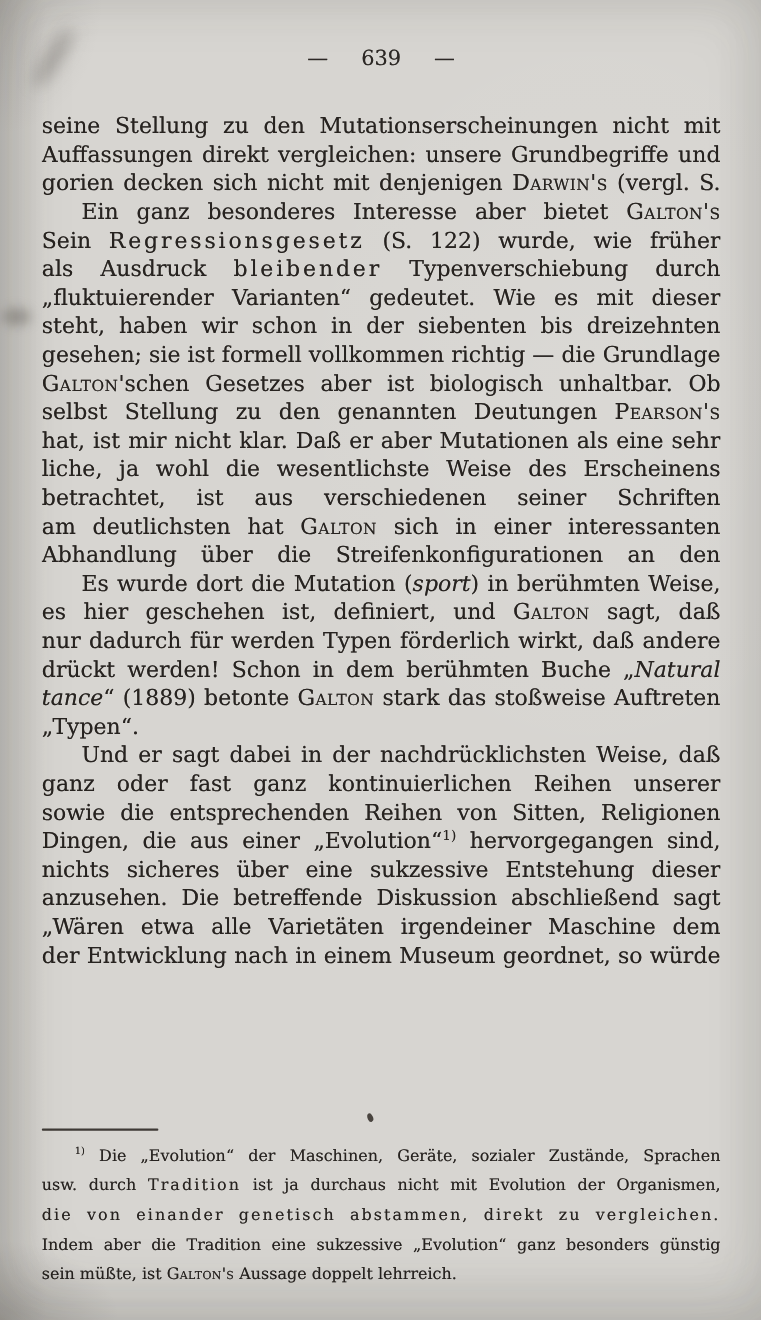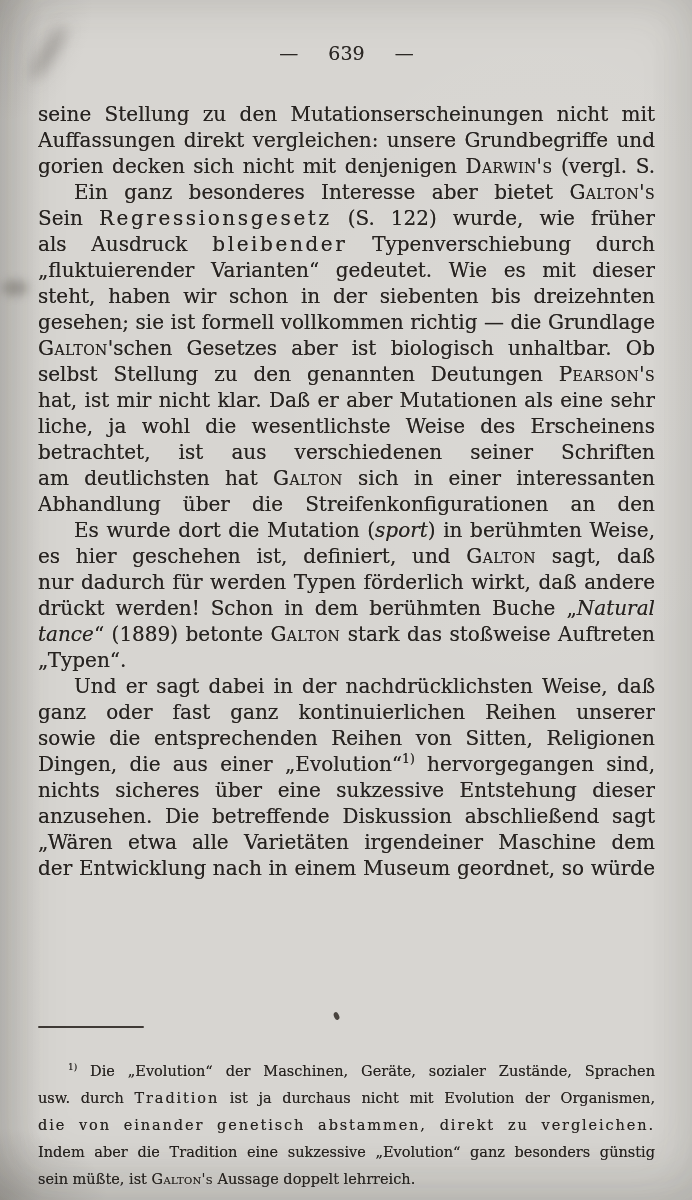--- a/index.html
+++ b/index.html
@@ -41,21 +41,21 @@
     text-shadow:0 0 0.5px rgba(39,35,32,0.6);
   }
   .line{
     height:26px;overflow:hidden;
     text-align:justify;text-align-last:justify;
     white-space:normal;
   }
   .footnote .line{height:27px;}
   .line.pend{text-align-last:left;}
   .line.indent{text-indent:36px;}
-  .footnote .line.indent{text-indent:30px;margin-top:20px;}
+  .footnote .line.indent{text-indent:30px;}
   .sc{font-variant:small-caps;letter-spacing:0.02em;}
   .it{font-style:italic;}
   .sp{letter-spacing:0.13em;}
   .sup{vertical-align:super;font-size:0.62em;line-height:0;}
   .rule{
     position:absolute;top:1026px;left:38px;width:106px;height:2px;
     background:#3f3a36;border-radius:1px;
   }
   .smudge1{
     position:absolute;left:42px;top:22px;width:13px;height:62px;

